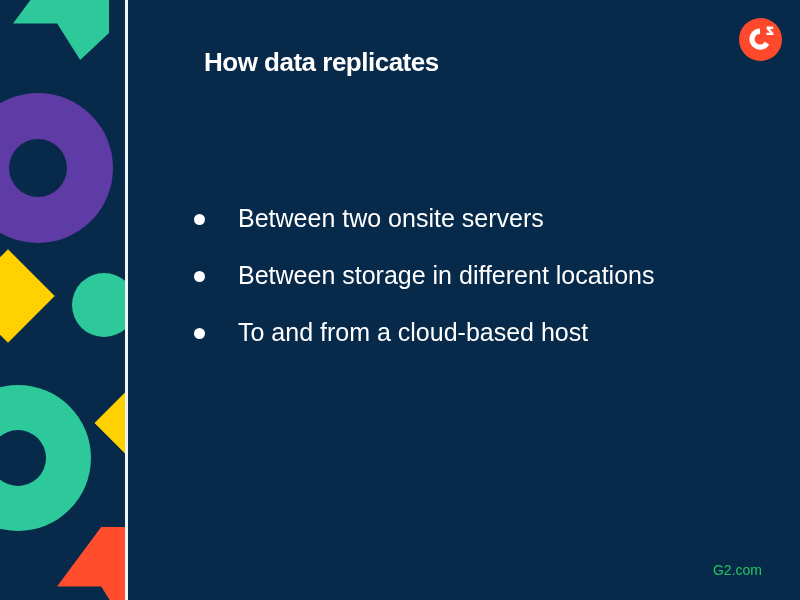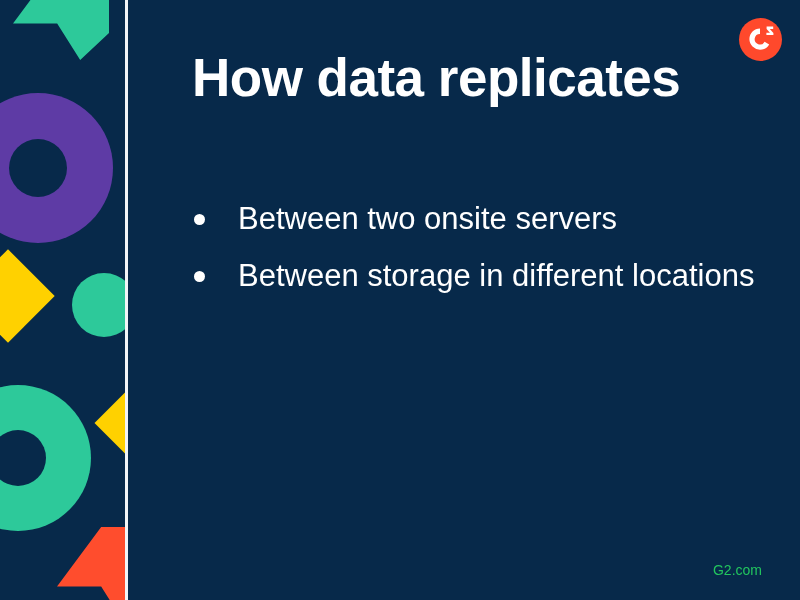--- a/index.html
+++ b/index.html
@@ -137,43 +137,43 @@
   
   .content {
     position: absolute;
     left: 190px;
     top: 0;
     width: 600px;
     height: 600px;
   }
   .title {
     position: absolute;
-    left: 2px;
+    left: 14px;
     top: 47px;
-    font-size: 53px;
+    font-size: 26px;
     font-weight: bold;
     color: #ffffff;
     letter-spacing: -0.5px;
     white-space: nowrap;
   }
 
   .bullets {
     position: absolute;
     left: 0;
     top: 200px;
     width: 580px;
     list-style: none;
     margin: 0;
     padding: 0;
   }
   .bullet-item {
     position: relative;
     padding-left: 48px;
     color: #ffffff;
-    font-size: 31px;
+    font-size: 25px;
     line-height: 37px;
     margin-bottom: 20px;
   }
   .bullet-item:last-child { margin-bottom: 0; }
   .bullet-dot {
     position: absolute;
     left: 4px;
     top: 14px;
     width: 11px;
     height: 11px;
@@ -219,18 +219,22 @@
 
     <ul class="bullets">
       <li class="bullet-item">
         <span class="bullet-dot"></span>
         <span>Between two onsite servers</span>
       </li>
       <li class="bullet-item">
         <span class="bullet-dot"></span>
         <span>Between storage in different locations</span>
       </li>
+      <li class="bullet-item">
+        <span class="bullet-dot"></span>
+        <span>To and from a cloud-based host</span>
+      </li>
     </ul>
   </div>
 
   <div class="footer">G2.com</div>
 
 </div>
 
 </body></html>

